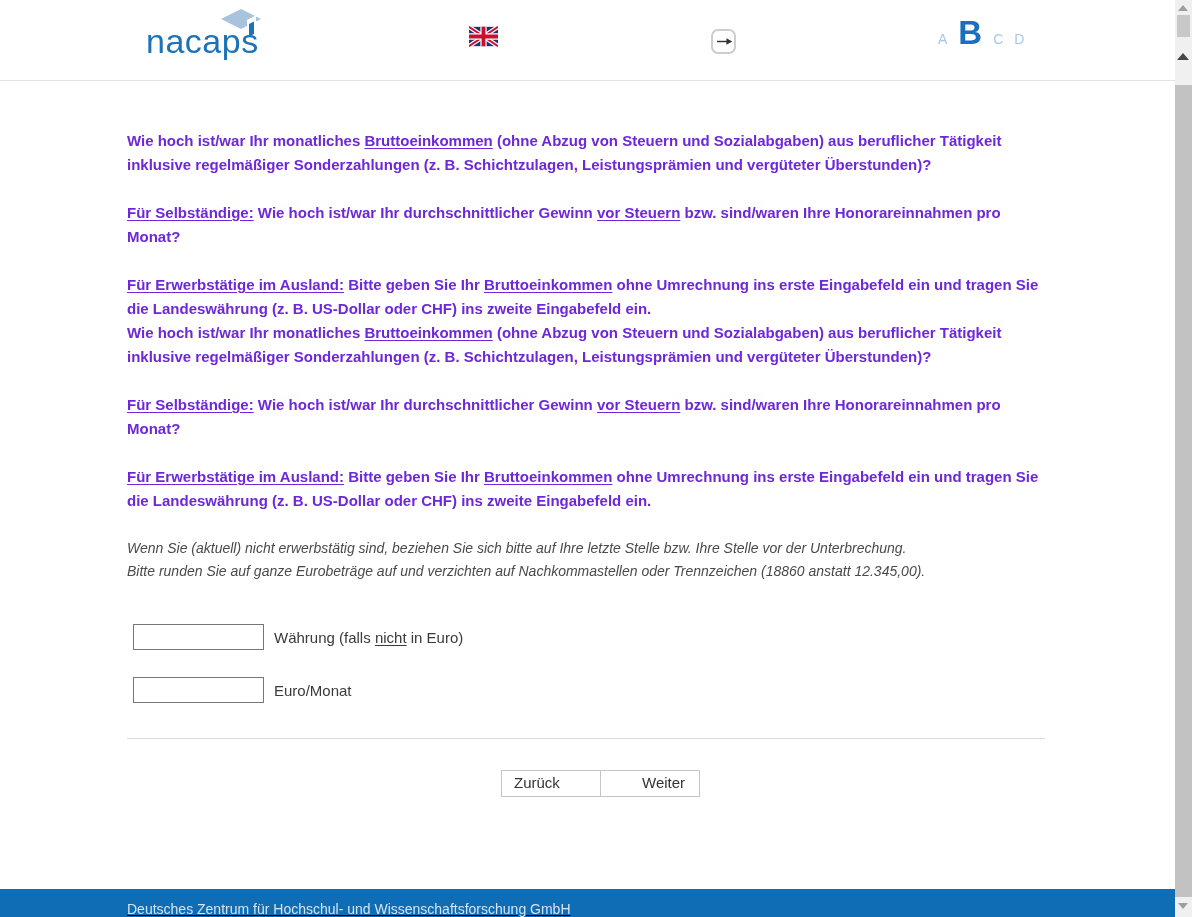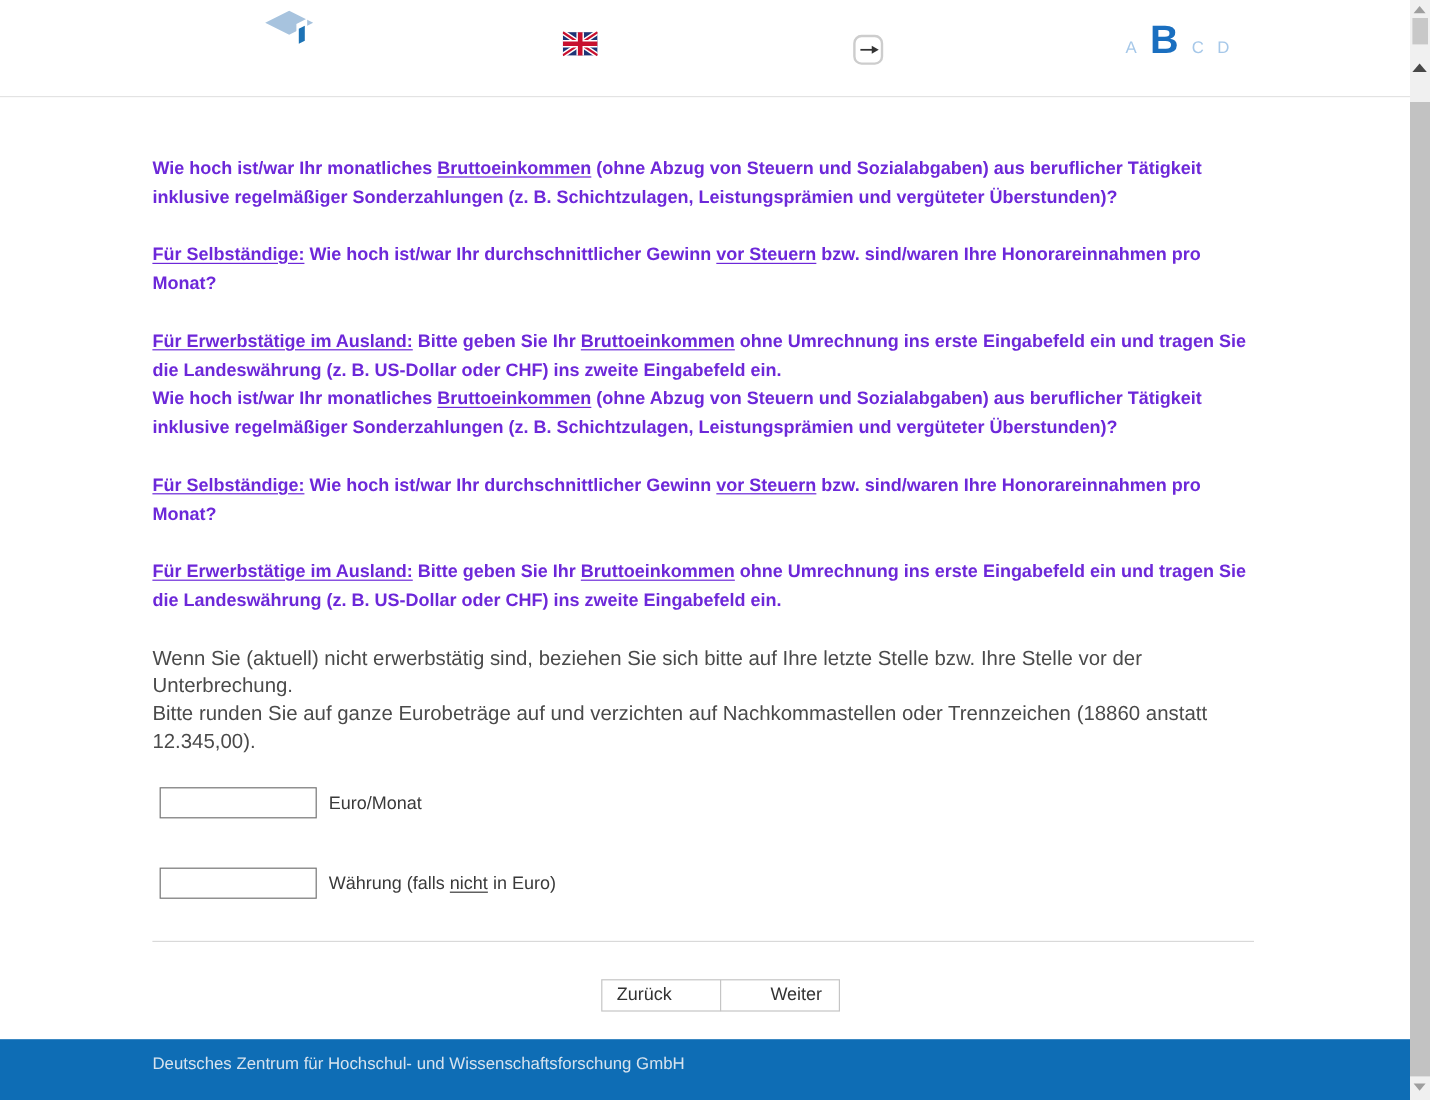--- a/index.html
+++ b/index.html
@@ -17,54 +17,55 @@
   .fontsize{position:absolute;left:938px;top:14px;display:flex;align-items:baseline;gap:11px;}
   .fs{color:#a6c8e9;font-size:14px;cursor:pointer;}
   .fs.active{color:#1a6fc0;font-size:33px;font-weight:bold;}
 
   
   main{position:absolute;left:127px;top:81px;width:918px;}
   #question-container{padding-top:48px;}
   .q-para{margin:0 0 24px 0;font-size:15px;font-weight:bold;color:#6d28d9;line-height:24px;}
   .u{text-decoration:underline;text-underline-offset:2px;}
   #notes{margin:0;}
-  .note-line{font-size:17px;color:#4a4a4a;line-height:23px;}
+  .note-line{font-size:14px;font-style:italic;color:#4a4a4a;line-height:23px;}
 
   .input-row{display:flex;align-items:center;margin-left:6px;}
   .row-income{margin-top:27px;}
   .row-currency{margin-top:41px;}
   .text-input{width:131px;height:26px;box-sizing:border-box;border:1px solid #767676;background:#fff;
     font-family:inherit;font-size:14px;padding:0 4px;border-radius:0;}
   .input-row label{margin-left:10px;font-size:15px;color:#3a3a3a;}
 
   .divider{border:none;border-top:1px solid #d9d9d9;margin:35px 0 0 0;}
   .nav{margin:31px 0 0 338px;display:flex;}
   .nav button{width:100px;height:27px;box-sizing:border-box;border:1px solid #c5c5c5;background:#fff;
     font-family:inherit;font-size:15px;color:#333;text-align:left;padding:0 0 2px 12px;cursor:pointer;margin-left:36px;}
   .nav button + button{margin-left:-1px;padding-left:41px;}
 
   
-  footer{position:absolute;left:0;bottom:0;width:100%;height:51px;background:#0e6db5;}
+  footer{position:absolute;left:0;bottom:0;width:100%;height:28px;background:#0e6db5;text-decoration:underline;}
   footer span{display:block;margin-left:127px;line-height:40px;color:#d7e3ee;font-size:14px;}
 
   
   .scrollbar{position:absolute;right:0;top:0;width:17px;height:917px;background:#f0f0f0;}
   .tri-up{width:0;height:0;border-left:5px solid transparent;border-right:5px solid transparent;border-bottom:6px solid #9e9e9e;position:absolute;left:3px;}
   .tri-up.dark{border-left-width:6px;border-right-width:6px;border-bottom:7px solid #474747;left:2px;}
   .tri-down{width:0;height:0;border-left:5px solid transparent;border-right:5px solid transparent;border-top:6px solid #9e9e9e;position:absolute;left:3px;}
   .sb-thumb-outer{position:absolute;top:15px;left:2px;width:13px;height:22px;background:#c8c8c8;}
   .sb-thumb{position:absolute;top:85px;left:0;width:17px;height:812px;background:#c2c2c2;}
 </style>
 </head>
 <body>
 
 <div class="page">
 
   <header>
     <div class="logo">
+      <span class="logo-text">nacaps</span>
       <svg class="logo-cap" width="46" height="46" viewBox="0 0 46 46">
         <polygon points="21,3 41,13 21,23 1,13" fill="#a7c3de"></polygon>
         <polygon points="27,14 36,9.5 36,19 27,23.5" fill="#ffffff"></polygon>
         <polygon points="29,18 34,15.5 34,28 29,30.5" fill="#1d73b5"></polygon>
       </svg>
     </div>
 
     <div class="flag">
       <svg width="29" height="21" viewBox="0 0 60 40">
         <rect width="60" height="40" fill="#1e3476"></rect>
@@ -97,28 +98,28 @@
         <p class="q-para"><span class="u">Für Erwerbstätige im Ausland:</span><span> Bitte geben Sie Ihr </span><span class="u">Bruttoeinkommen</span><span> ohne Umrechnung ins erste Eingabefeld ein und tragen Sie die Landeswährung (z. B. US-Dollar oder CHF) ins zweite Eingabefeld ein.</span><br><span>Wie hoch ist/war Ihr monatliches </span><span class="u">Bruttoeinkommen</span><span> (ohne Abzug von Steuern und Sozialabgaben) aus beruflicher Tätigkeit inklusive regelmäßiger Sonderzahlungen (z. B. Schichtzulagen, Leistungsprämien und vergüteter Überstunden)?</span></p>
         <p class="q-para"><span class="u">Für Selbständige:</span><span> Wie hoch ist/war Ihr durchschnittlicher Gewinn </span><span class="u">vor Steuern</span><span> bzw. sind/waren Ihre Honorareinnahmen pro Monat?</span></p>
         <p class="q-para"><span class="u">Für Erwerbstätige im Ausland:</span><span> Bitte geben Sie Ihr </span><span class="u">Bruttoeinkommen</span><span> ohne Umrechnung ins erste Eingabefeld ein und tragen Sie die Landeswährung (z. B. US-Dollar oder CHF) ins zweite Eingabefeld ein.</span></p>
       </div>
 
     <div id="notes">
         <div class="note-line">Wenn Sie (aktuell) nicht erwerbstätig sind, beziehen Sie sich bitte auf Ihre letzte Stelle bzw. Ihre Stelle vor der Unterbrechung.</div>
         <div class="note-line">Bitte runden Sie auf ganze Eurobeträge auf und verzichten auf Nachkommastellen oder Trennzeichen (18860 anstatt 12.345,00).</div>
       </div>
 
+    <div class="input-row row-currency">
+      <input class="text-input" type="text" id="input-1" style="">
+      <label id="label-1" for="input-1"><span>Währung (falls </span><span class="u">nicht</span><span> in Euro)</span></label>
+    </div>
+
     <div class="input-row row-income">
       <input class="text-input" type="text" id="input-0" style="">
       <label id="label-0" for="input-0"><span>Euro/Monat</span></label>
-    </div>
-
-    <div class="input-row row-currency">
-      <input class="text-input" type="text" id="input-1" style="">
-      <label id="label-1" for="input-1"><span>Währung (falls </span><span class="u">nicht</span><span> in Euro)</span></label>
     </div>
 
     <hr class="divider">
 
     <div class="nav">
       <button>Zurück</button>
       <button>Weiter</button>
     </div>
   </main>
 

